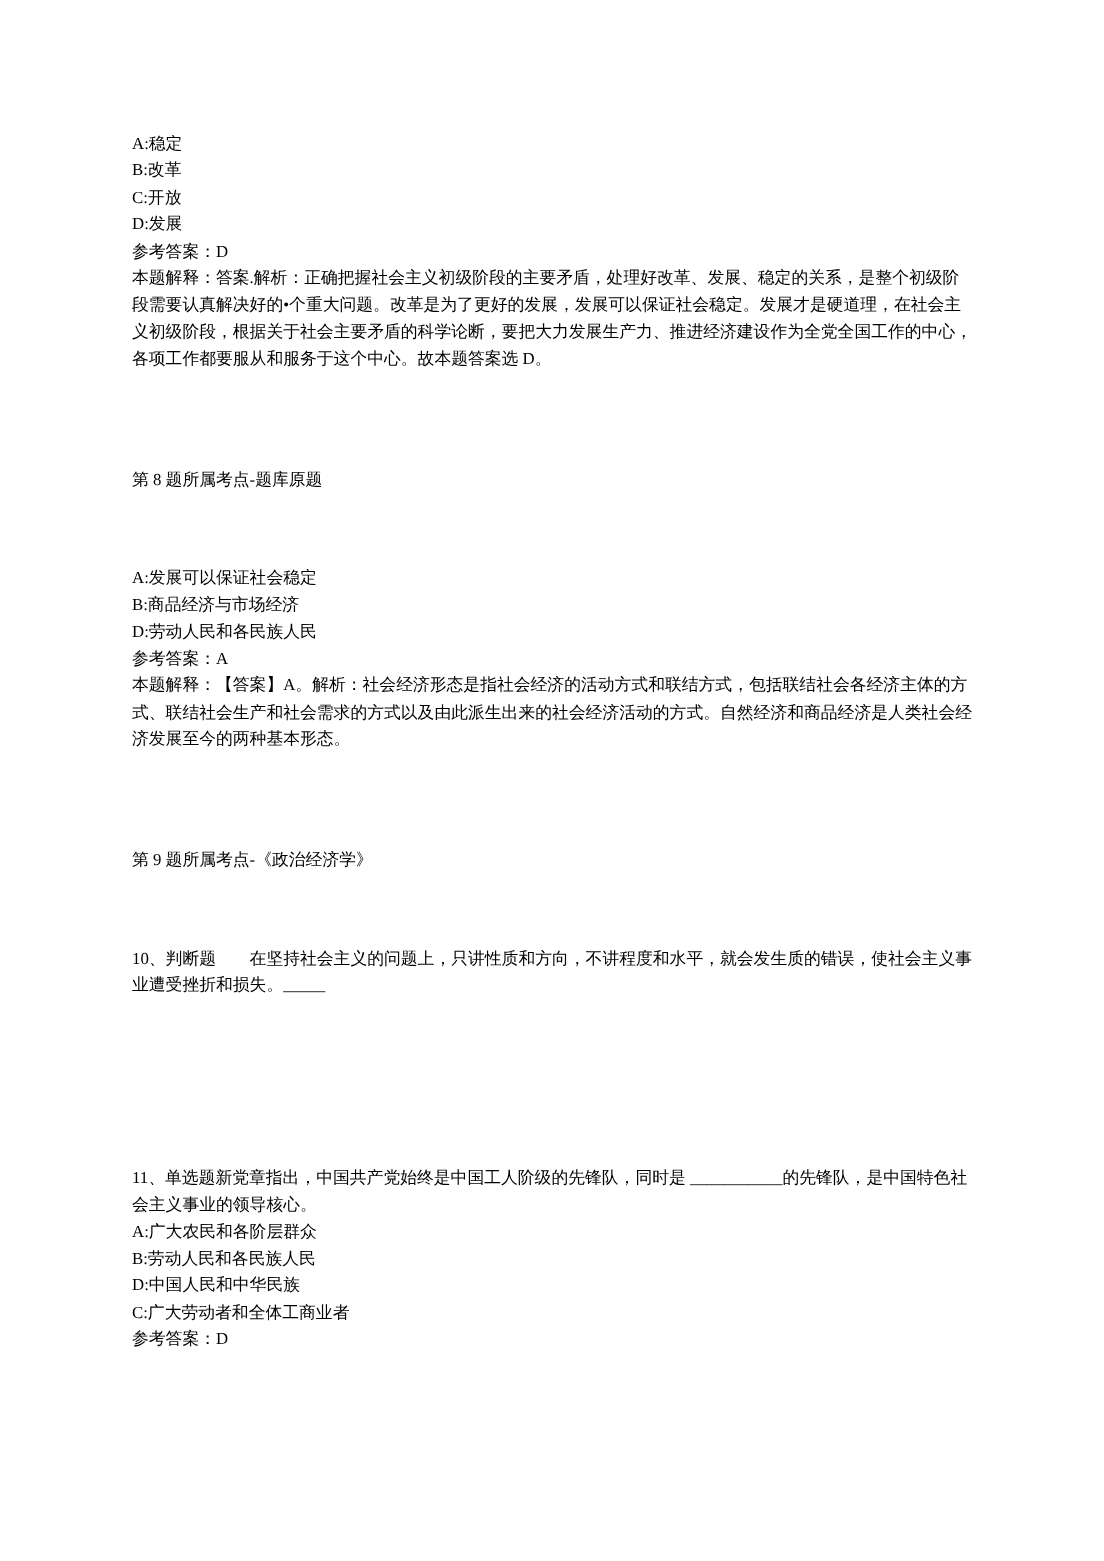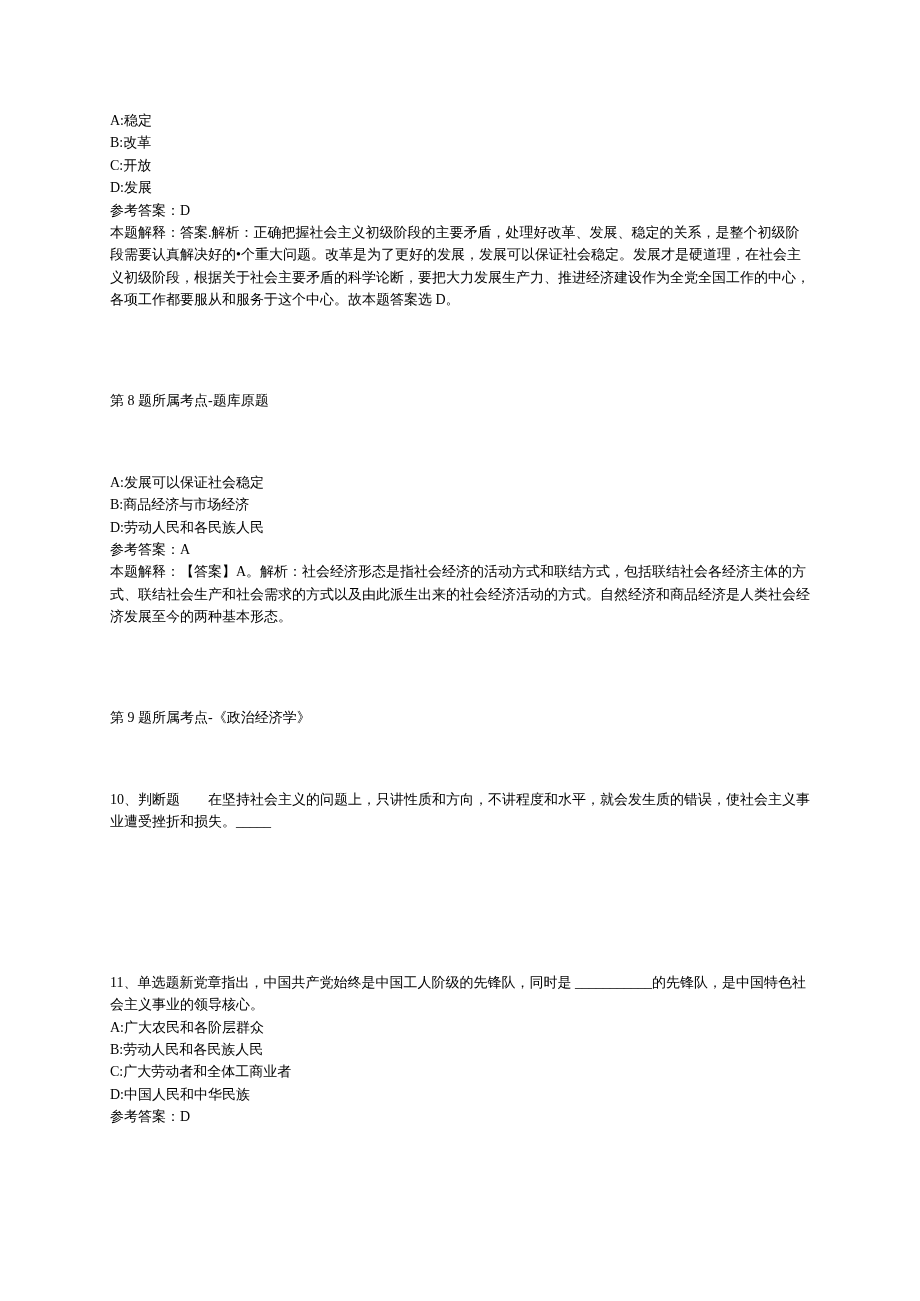--- a/index.html
+++ b/index.html
@@ -72,18 +72,18 @@
 
   <div class="spacer-lg"></div>
 
 
   <div class="spacer-lg"></div>
 
   <div class="block">
     <div class="line">11、单选题新党章指出，中国共产党始终是中国工人阶级的先锋队，同时是 ___________的先锋队，是中国特色社会主义事业的领导核心。</div>
     <div class="line">A:广大农民和各阶层群众</div>
     <div class="line">B:劳动人民和各民族人民</div>
+    <div class="line">D:中国人民和中华民族</div>
     <div class="line">C:广大劳动者和全体工商业者</div>
-    <div class="line">D:中国人民和中华民族</div>
     <div class="line">参考答案：D</div>
   </div>
 
 </div>
 
 </body></html>

